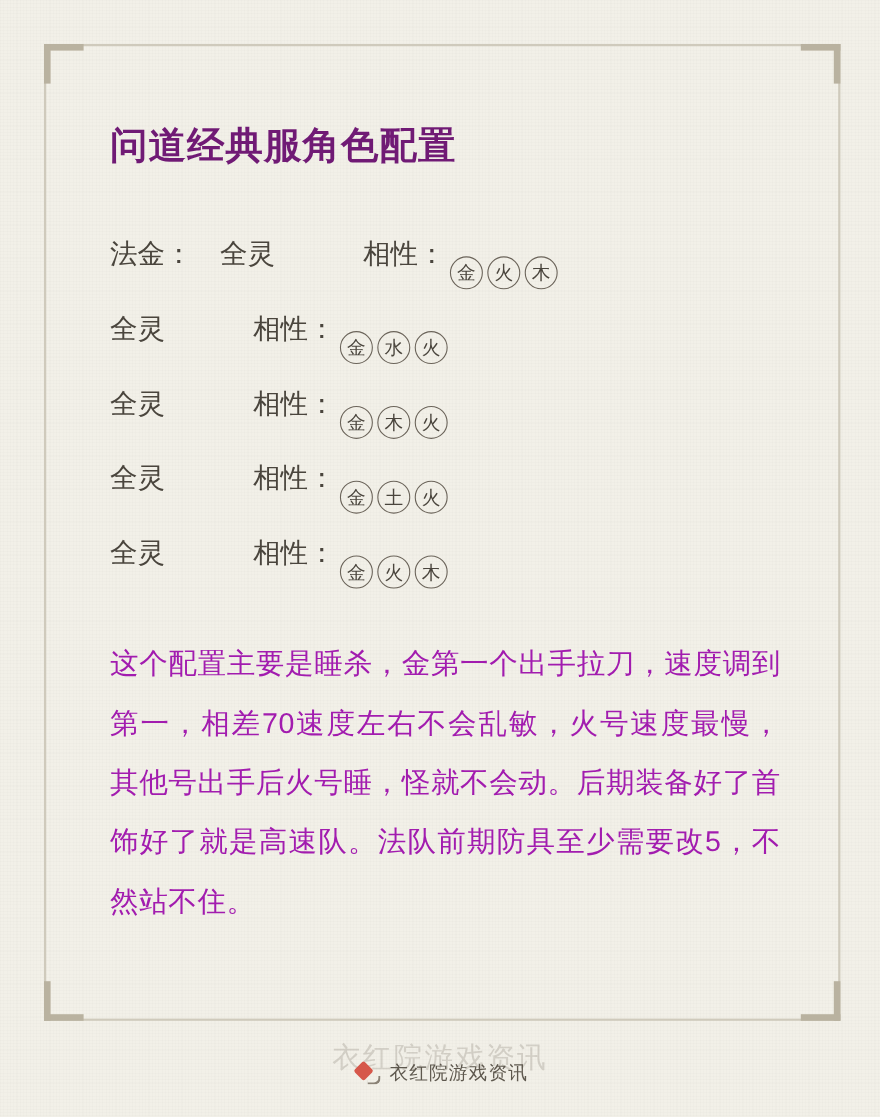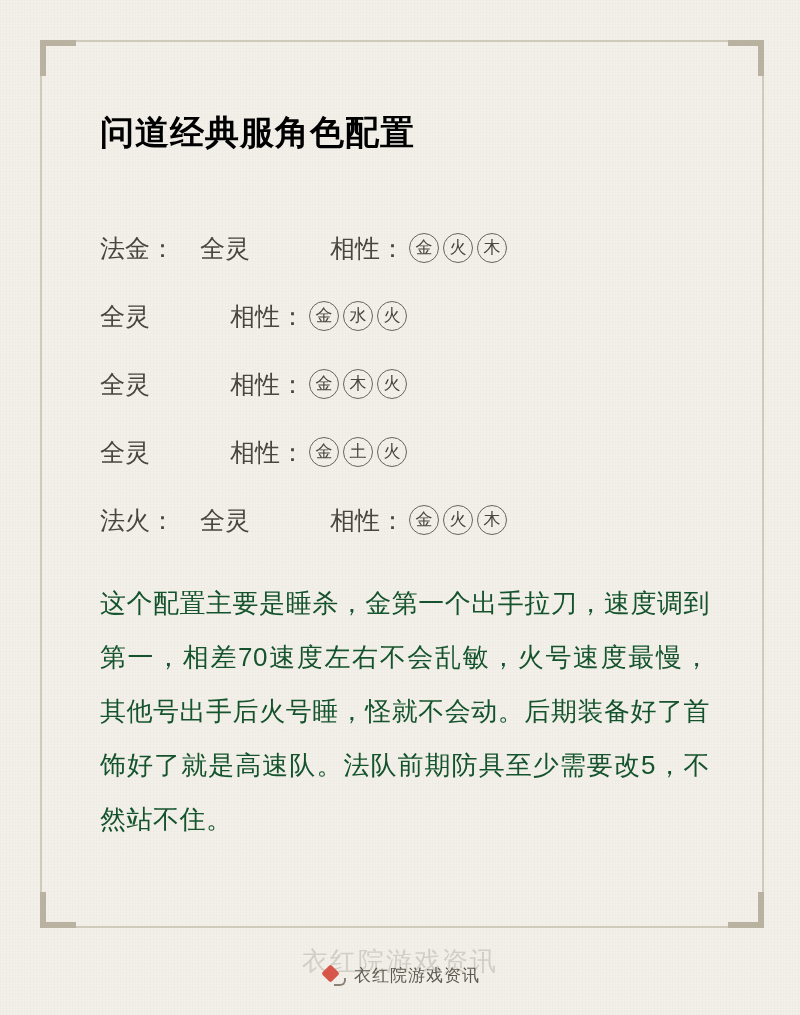--- a/index.html
+++ b/index.html
@@ -46,35 +46,33 @@
   .content {
     position: absolute;
     left: 100px;
     top: 110px;
     width: 610px;
   }
 
   .doc-title {
     font-size: 34px;
     font-weight: bold;
-    color: #000000;
+    color: #701a75;
     letter-spacing: 1px;
     margin: 0 0 58px 0;
   }
 
   .config-list {
     margin: 0 0 10px 0;
   }
   .config-row {
     display: flex;
-    align-items: center;
     height: 68px;
     font-size: 25px;
     color: #4a453d;
-    font-family: Liberation Mono, monospace;
   }
   .row-label {
     width: 100px;
     white-space: nowrap;
   }
   .row-value {
     width: 130px;
     white-space: nowrap;
   }
   .affinity-label {
@@ -96,21 +94,21 @@
     border-radius: 50%;
     font-size: 17px;
     line-height: 1;
     color: #4a453d;
   }
 
   .body-text {
     margin-top: 22px;
     font-size: 26px;
     line-height: 54px;
-    color: #14532d;
+    color: #a21caf;
     text-align: justify;
     letter-spacing: 0.5px;
   }
 
   .footer {
     position: absolute;
     left: 0;
     right: 0;
     bottom: 28px;
     display: flex;
@@ -213,21 +211,20 @@
       <span class="row-value">全灵</span>
       <span class="affinity-label">相性：</span>
       <span class="elements">
         <span class="elem">金</span>
         <span class="elem">土</span>
         <span class="elem">火</span>
       </span>
     </div>
 
     <div class="config-row">
-      <span class="row-label">法火：</span>
       <span class="row-value">全灵</span>
       <span class="affinity-label">相性：</span>
       <span class="elements">
         <span class="elem">金</span>
         <span class="elem">火</span>
         <span class="elem">木</span>
       </span>
     </div>
 
   </div>

